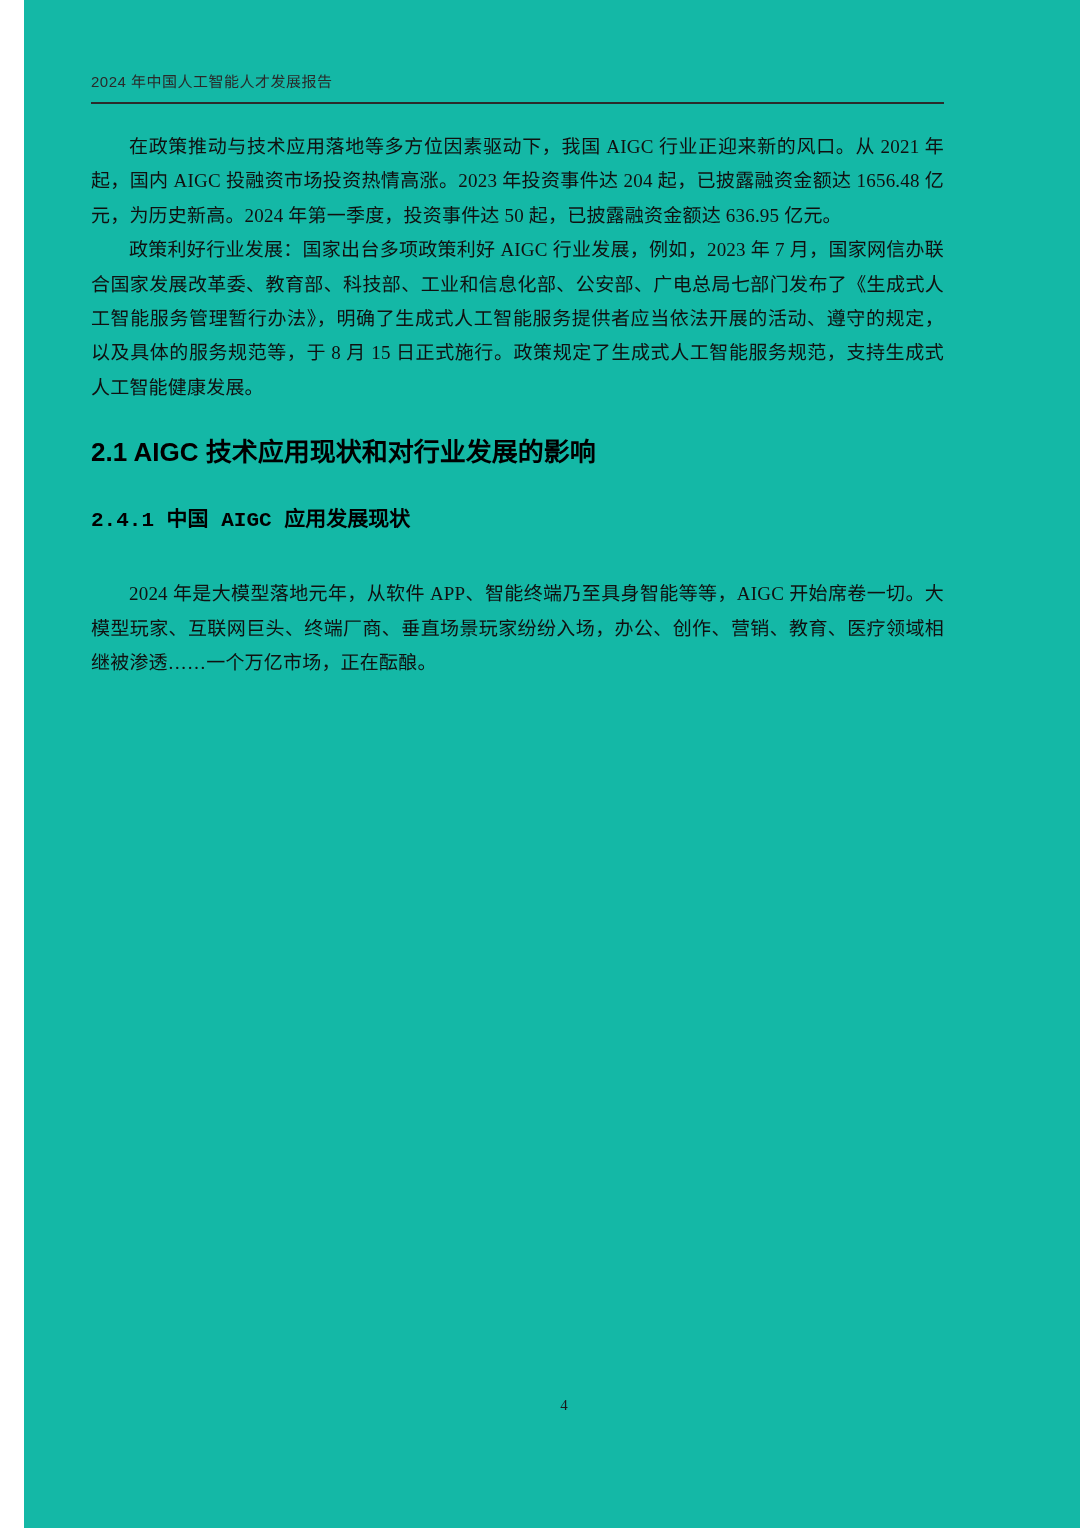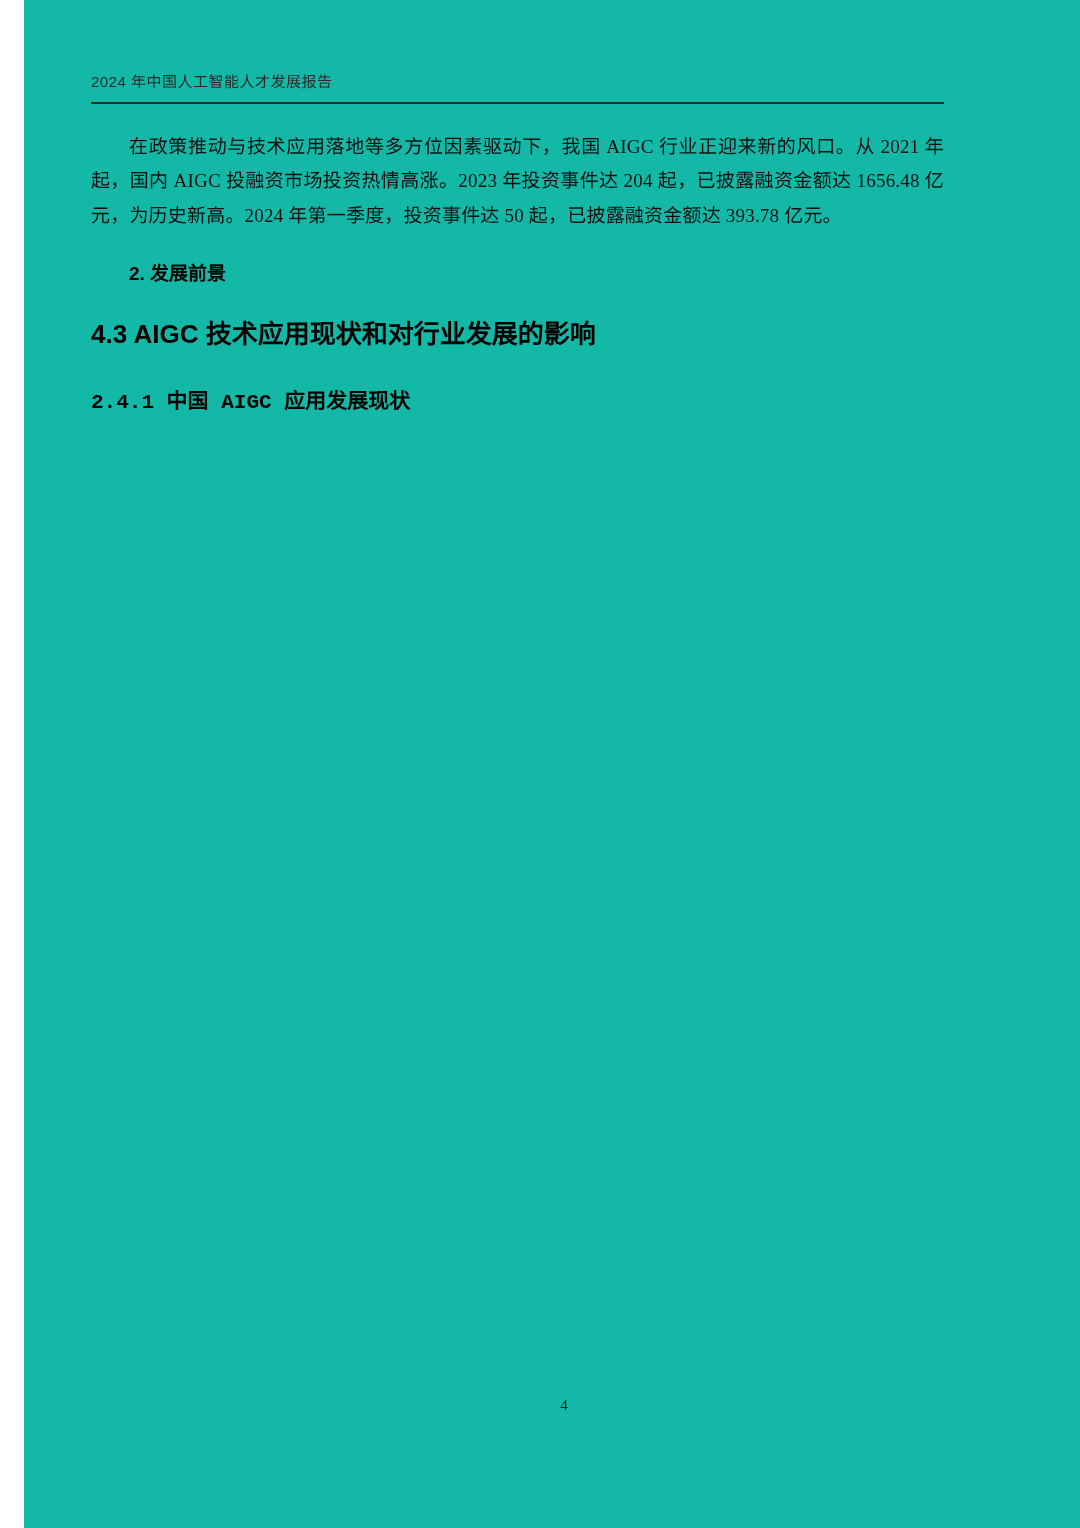--- a/index.html
+++ b/index.html
@@ -92,32 +92,33 @@
 <body>
 
 <div class="page">
 
   <header class="doc-header">
     <div class="doc-header-title">2024 年中国人工智能人才发展报告</div>
   </header>
 
   <main class="doc-body">
 
-    <p class="para">在政策推动与技术应用落地等多方位因素驱动下，我国 AIGC 行业正迎来新的风口。从 2021 年起，国内 AIGC 投融资市场投资热情高涨。2023 年投资事件达 204 起，已披露融资金额达 1656.48 亿元，为历史新高。2024 年第一季度，投资事件达 50 起，已披露融资金额达 393.78 亿元。</p>
+    <p class="para">在政策推动与技术应用落地等多方位因素驱动下，我国 AIGC 行业正迎来新的风口。从 2021 年起，国内 AIGC 投融资市场投资热情高涨。2023 年投资事件达 204 起，已披露融资金额达 1656.48 亿元，为历史新高。2024 年第一季度，投资事件达 50 起，已披露融资金额达 636.95 亿元。</p>
 
-    <h3 class="h-list">2. 发展前景</h3>
+
+    <p class="para">政策利好行业发展：国家出台多项政策利好 AIGC 行业发展，例如，2023 年 7 月，国家网信办联合国家发展改革委、教育部、科技部、工业和信息化部、公安部、广电总局七部门发布了《生成式人工智能服务管理暂行办法》，明确了生成式人工智能服务提供者应当依法开展的活动、遵守的规定，以及具体的服务规范等，于 8 月 15 日正式施行。政策规定了生成式人工智能服务规范，支持生成式人工智能健康发展。</p>
 
 
 
-
-    <h1 class="h-section">4.3 AIGC 技术应用现状和对行业发展的影响</h1>
+    <h1 class="h-section">2.1 AIGC 技术应用现状和对行业发展的影响</h1>
 
 
     <h2 class="h-subsection">2.4.1 中国 AIGC 应用发展现状</h2>
 
+    <p class="para">2024 年是大模型落地元年，从软件 APP、智能终端乃至具身智能等等，AIGC 开始席卷一切。大模型玩家、互联网巨头、终端厂商、垂直场景玩家纷纷入场，办公、创作、营销、教育、医疗领域相继被渗透……一个万亿市场，正在酝酿。</p>
 
   </main>
 
   <footer class="doc-footer">
     <span class="page-number">4</span>
   </footer>
 
 </div>
 
 </body></html>

